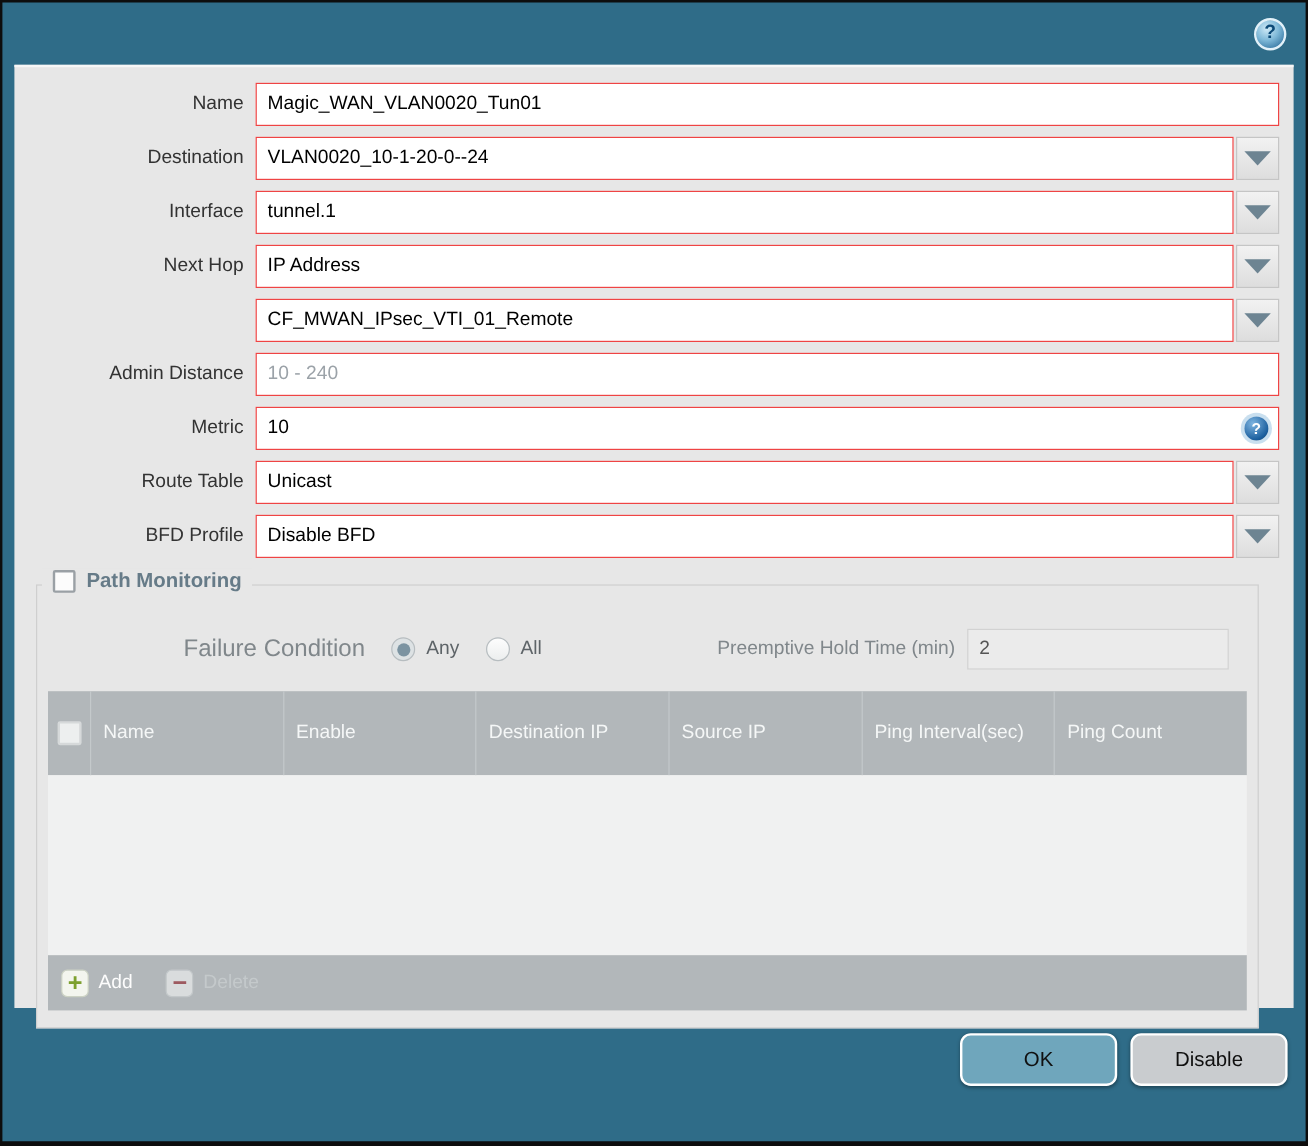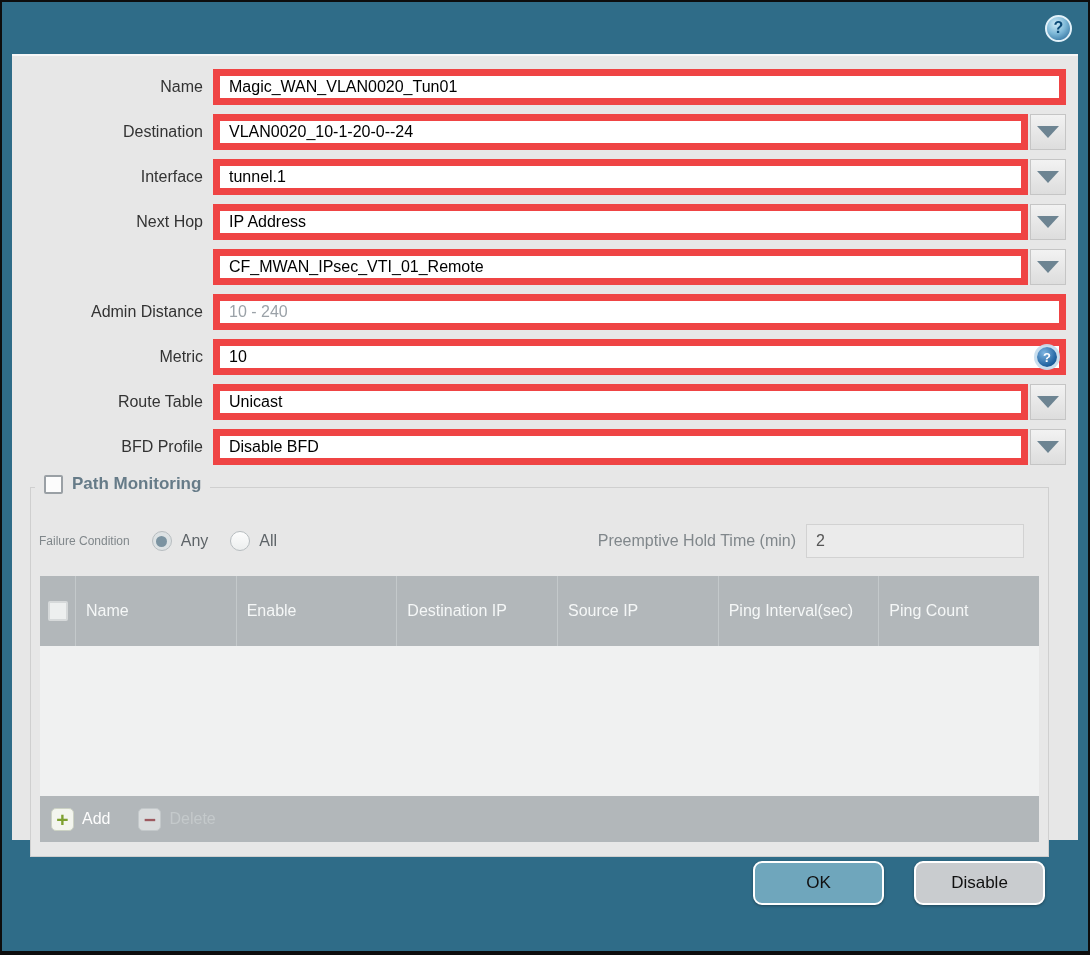--- a/index.html
+++ b/index.html
@@ -30,21 +30,21 @@
     border-top:2px solid #f7f7f7;
     padding:13px 12px 0 0;
   }
 
   .row { display:flex; align-items:center; margin-bottom:9px; }
   .row .flabel { width:201px; flex:none; text-align:right; padding-right:10px;
     color:#333; font-size:16px; }
   .field { flex:1; display:flex; position:relative; }
   .field input {
     flex:1; height:36px; min-width:0;
-    border:7px solid #ef4444; background:#fff;
+    border:1px solid #ef4444; background:#fff;
     font-family:"Liberation Sans", sans-serif; font-size:16px; color:#000;
     padding:0 34px 0 9px; outline:none;
   }
   .field input.no-icon { padding-right:9px; }
   .field input::placeholder { color:#9ba2a8; opacity:1; }
 
   .dd-btn {
     width:36px; height:36px; margin-left:2px; flex:none;
     border:1px solid #c5c5c5;
     background:linear-gradient(#f2f2f2,#ddDDDD);
@@ -72,21 +72,21 @@
   .pm-legend {
     position:absolute; top:-14px; left:4px;
     display:flex; align-items:center; gap:9px;
     background:#e7e7e7; padding:0 9px;
   }
   .pm-checkbox { width:19px; height:19px; background:#fcfcfc;
     border:2px solid #9aa0a5; border-radius:2px; cursor:pointer; }
   .pm-title { font-size:17px; font-weight:bold; color:#667b88; }
 
   .pm-row { display:flex; align-items:center; padding:6px 6px 18px 0; }
-  .pm-row .fc-label { color:#80878b; font-size:12px; }
+  .pm-row .fc-label { margin-left:114px; color:#80878b; font-size:20px; }
   .radio-group { display:flex; align-items:center; }
   .radio { width:20px; height:20px; border-radius:50%; margin-left:22px;
     background:linear-gradient(#fdfdfd,#eceeee); border:1px solid #b7bdc0;
     display:flex; align-items:center; justify-content:center; cursor:pointer; }
   .radio.selected { background:#dde2e4; }
   .radio.selected::after { content:""; width:11px; height:11px; border-radius:50%;
     background:#7b93a1; }
   .radio-label { margin-left:9px; color:#5e6468; font-size:16px; }
 
   .pht-label { margin-left:auto; color:#80878b; font-size:16px; }
@@ -115,21 +115,21 @@
     display:flex; align-items:center; justify-content:center;
     font-weight:bold; line-height:1; }
   .icon-add { background:#f3f5ee; border:1px solid #ccd2c4; color:#7da02f; font-size:21px; }
   .icon-del { background:#d9dcdd; border:1px solid #c3c8ca; color:#9d5a60; font-size:21px; }
   .tool-label-add { color:#fdfdfd; font-size:16px; }
   .tool-label-del { color:#c4c9cb; font-size:16px; }
   .tool.disabled { cursor:default; }
 
   
   .footer { height:86px; display:flex; align-items:center; justify-content:flex-end;
-    padding-right:43px; gap:30px; }
+    padding-right:15px; gap:11px; }
   .btn {
     width:131px; height:44px; border-radius:9px; border:2px solid #fff;
     font-family:"Liberation Sans", sans-serif; font-size:17px; color:#101010;
     cursor:pointer; box-shadow:0 1px 3px rgba(0,0,0,.35);
   }
   .btn-ok { background:#6fa6bc; }
   .btn-cancel { background:#c9cccf; }
 </style>
 </head>
 <body>

